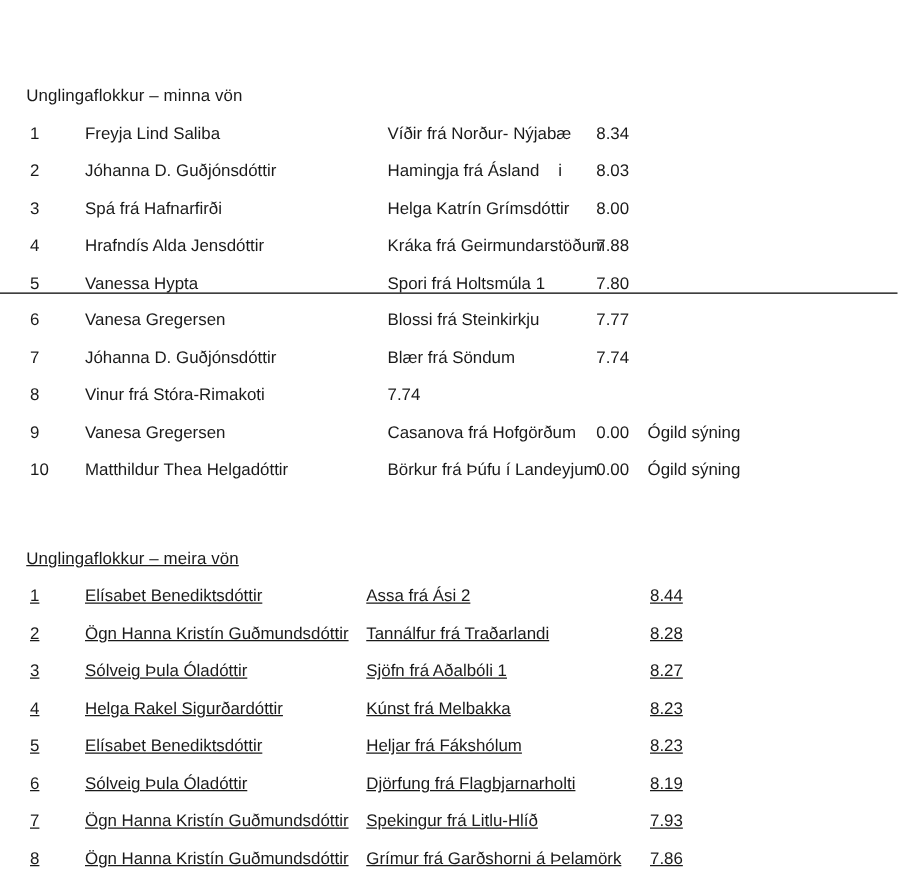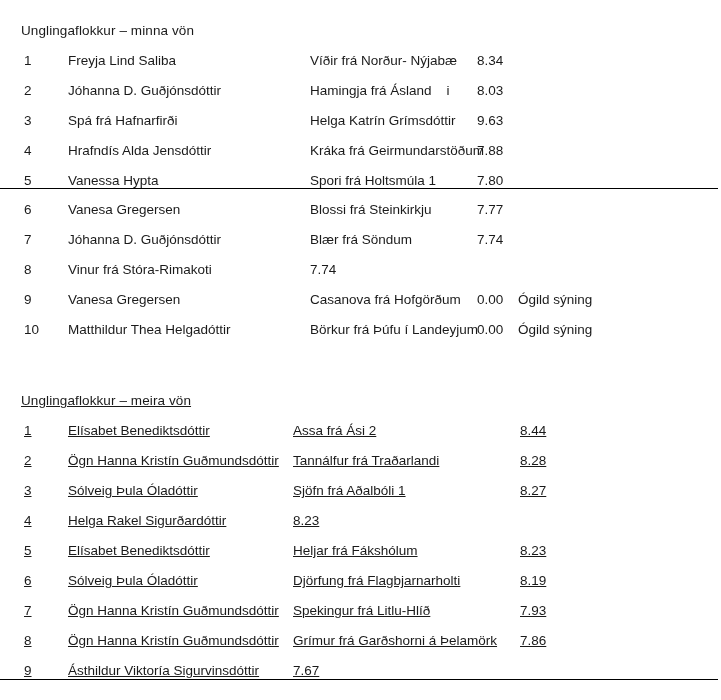--- a/index.html
+++ b/index.html
@@ -21,21 +21,21 @@
     height: 700px;
     background: #ffffff;
   }
   .section-title {
     height: 30px;
     display: flex;
     align-items: center;
     margin-left: 21px;
     letter-spacing: 0.1px;
   }
-  .sec1 { padding-top: 15px; }
+  .sec1 { padding-top: 15px; margin-top: 46px; }
   .sec2 { margin-top: 41px; text-decoration: underline; }
   .row {
     display: grid;
     height: 30px;
     align-items: center;
     padding-left: 24px;
   }
   .sec1 .row { grid-template-columns: 44px 242px 167px 41px auto; }
   .sec2 .row { grid-template-columns: 44px 225px 227px 60px auto; }
   .cell { white-space: pre; overflow: visible; }
@@ -66,21 +66,21 @@
     <div class="cell cell-rider">Jóhanna D. Guðjónsdóttir</div>
     <div class="cell cell-horse">Hamingja frá Ásland    i</div>
     <div class="cell cell-score">8.03</div>
     <div class="cell cell-note"></div>
   </div>
 
   <div class="row">
     <div class="cell cell-rank">3</div>
     <div class="cell cell-horse">Spá frá Hafnarfirði</div>
     <div class="cell cell-rider">Helga Katrín Grímsdóttir</div>
-    <div class="cell cell-score">9.63</div>
+    <div class="cell cell-score">8.00</div>
     <div class="cell cell-note"></div>
   </div>
 
   <div class="row">
     <div class="cell cell-rank">4</div>
     <div class="cell cell-rider">Hrafndís Alda Jensdóttir</div>
     <div class="cell cell-horse">Kráka frá Geirmundarstöðum</div>
     <div class="cell cell-score">7.88</div>
     <div class="cell cell-note"></div>
   </div>
@@ -157,20 +157,21 @@
     <div class="cell cell-rank">3</div>
     <div class="cell cell-rider">Sólveig Þula Óladóttir</div>
     <div class="cell cell-horse">Sjöfn frá Aðalbóli 1</div>
     <div class="cell cell-score">8.27</div>
     <div class="cell cell-note"></div>
   </div>
 
   <div class="row">
     <div class="cell cell-rank">4</div>
     <div class="cell cell-rider">Helga Rakel Sigurðardóttir</div>
+    <div class="cell cell-horse">Kúnst frá Melbakka</div>
     <div class="cell cell-score">8.23</div>
     <div class="cell cell-note"></div>
   </div>
 
   <div class="row">
     <div class="cell cell-rank">5</div>
     <div class="cell cell-rider">Elísabet Benediktsdóttir</div>
     <div class="cell cell-horse">Heljar frá Fákshólum</div>
     <div class="cell cell-score">8.23</div>
     <div class="cell cell-note"></div>

